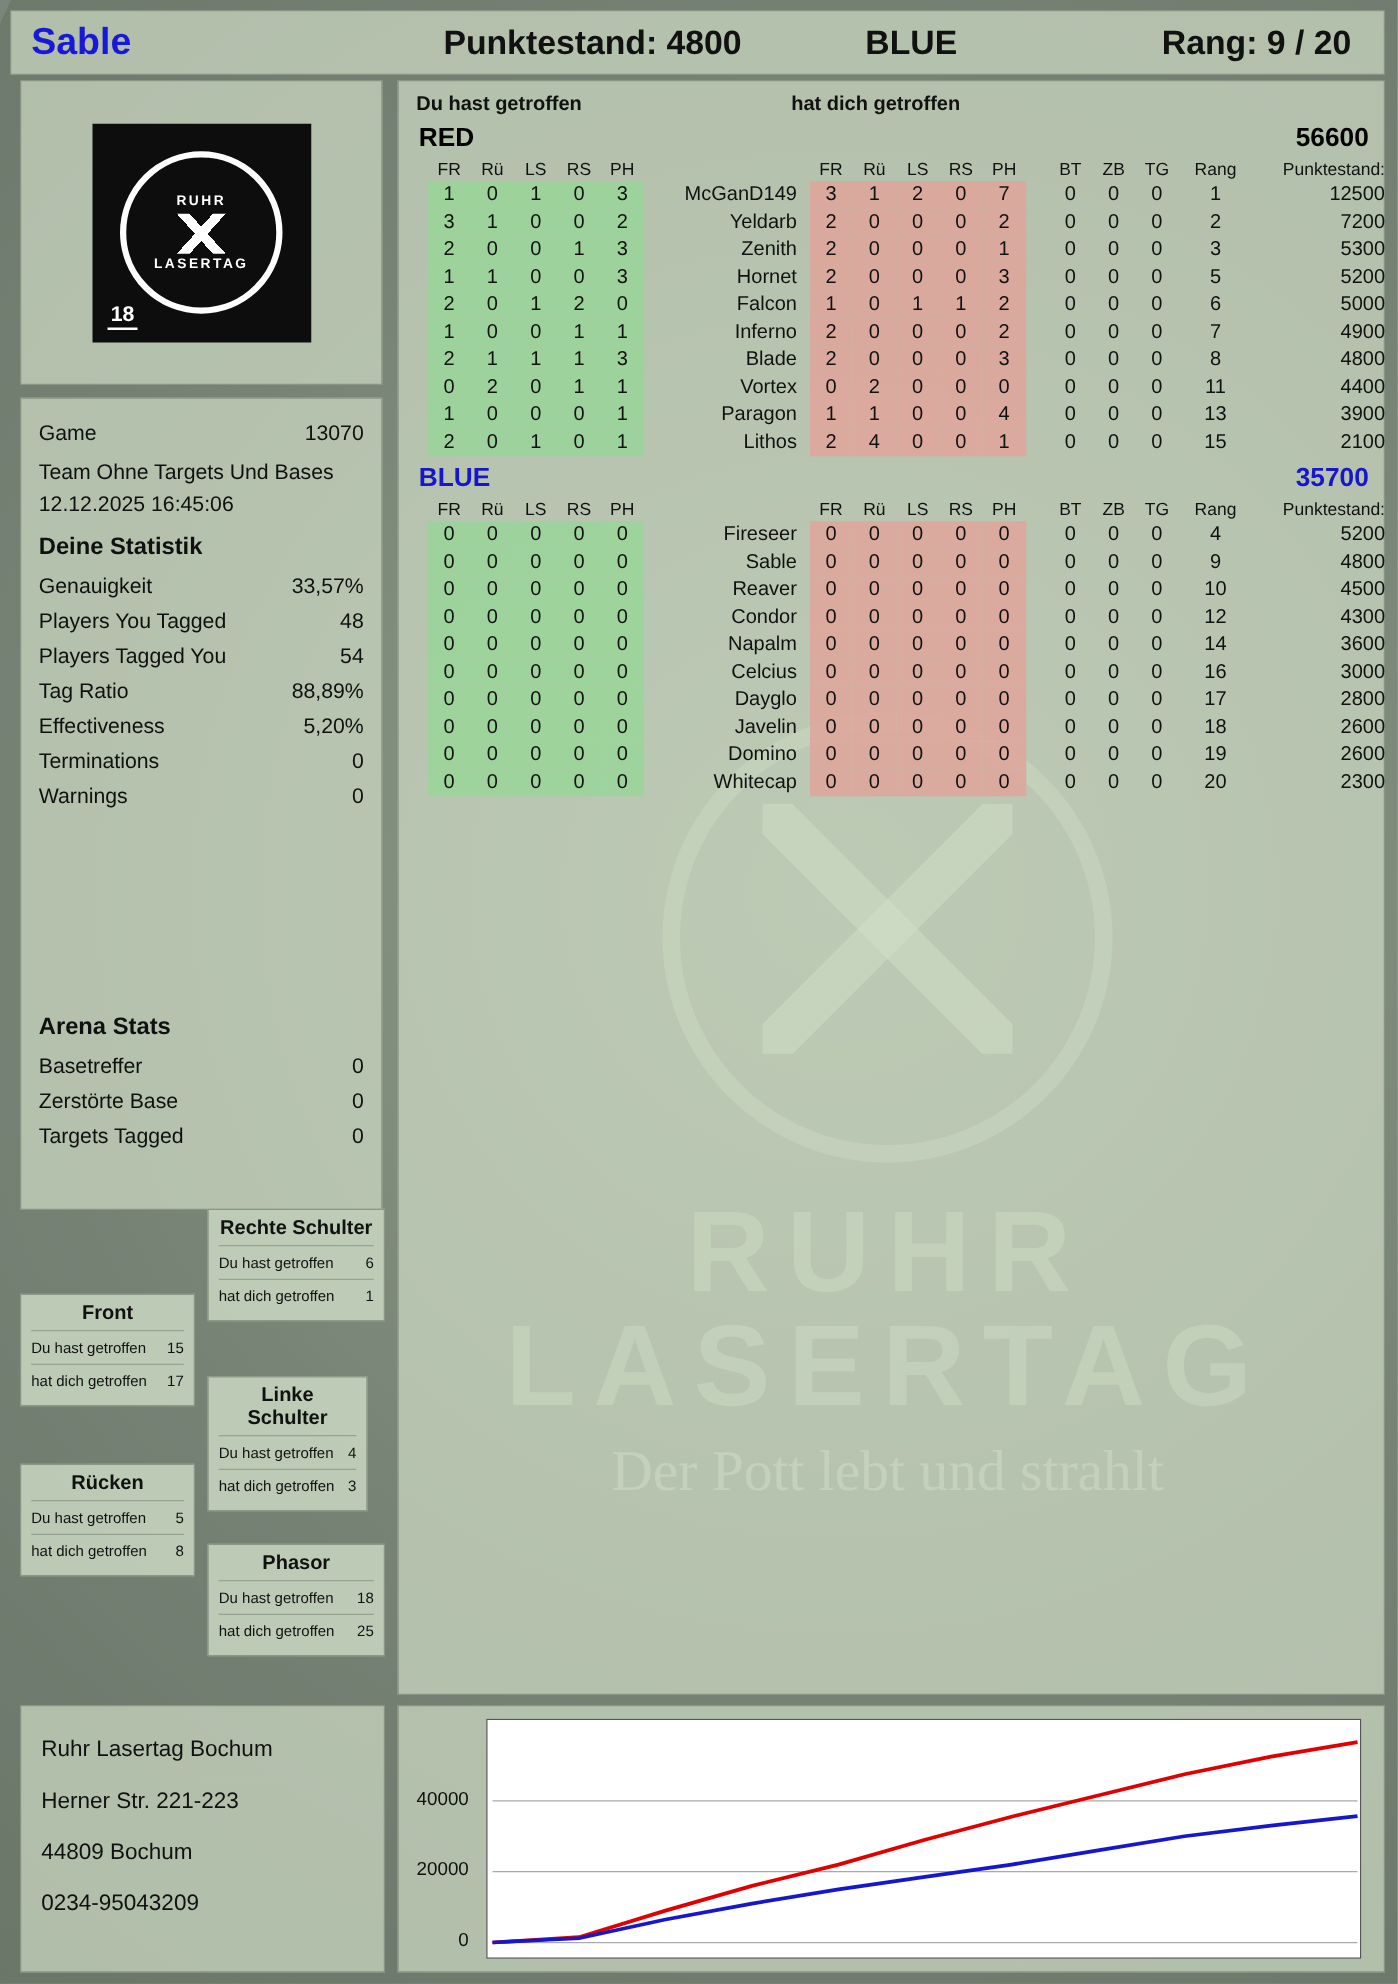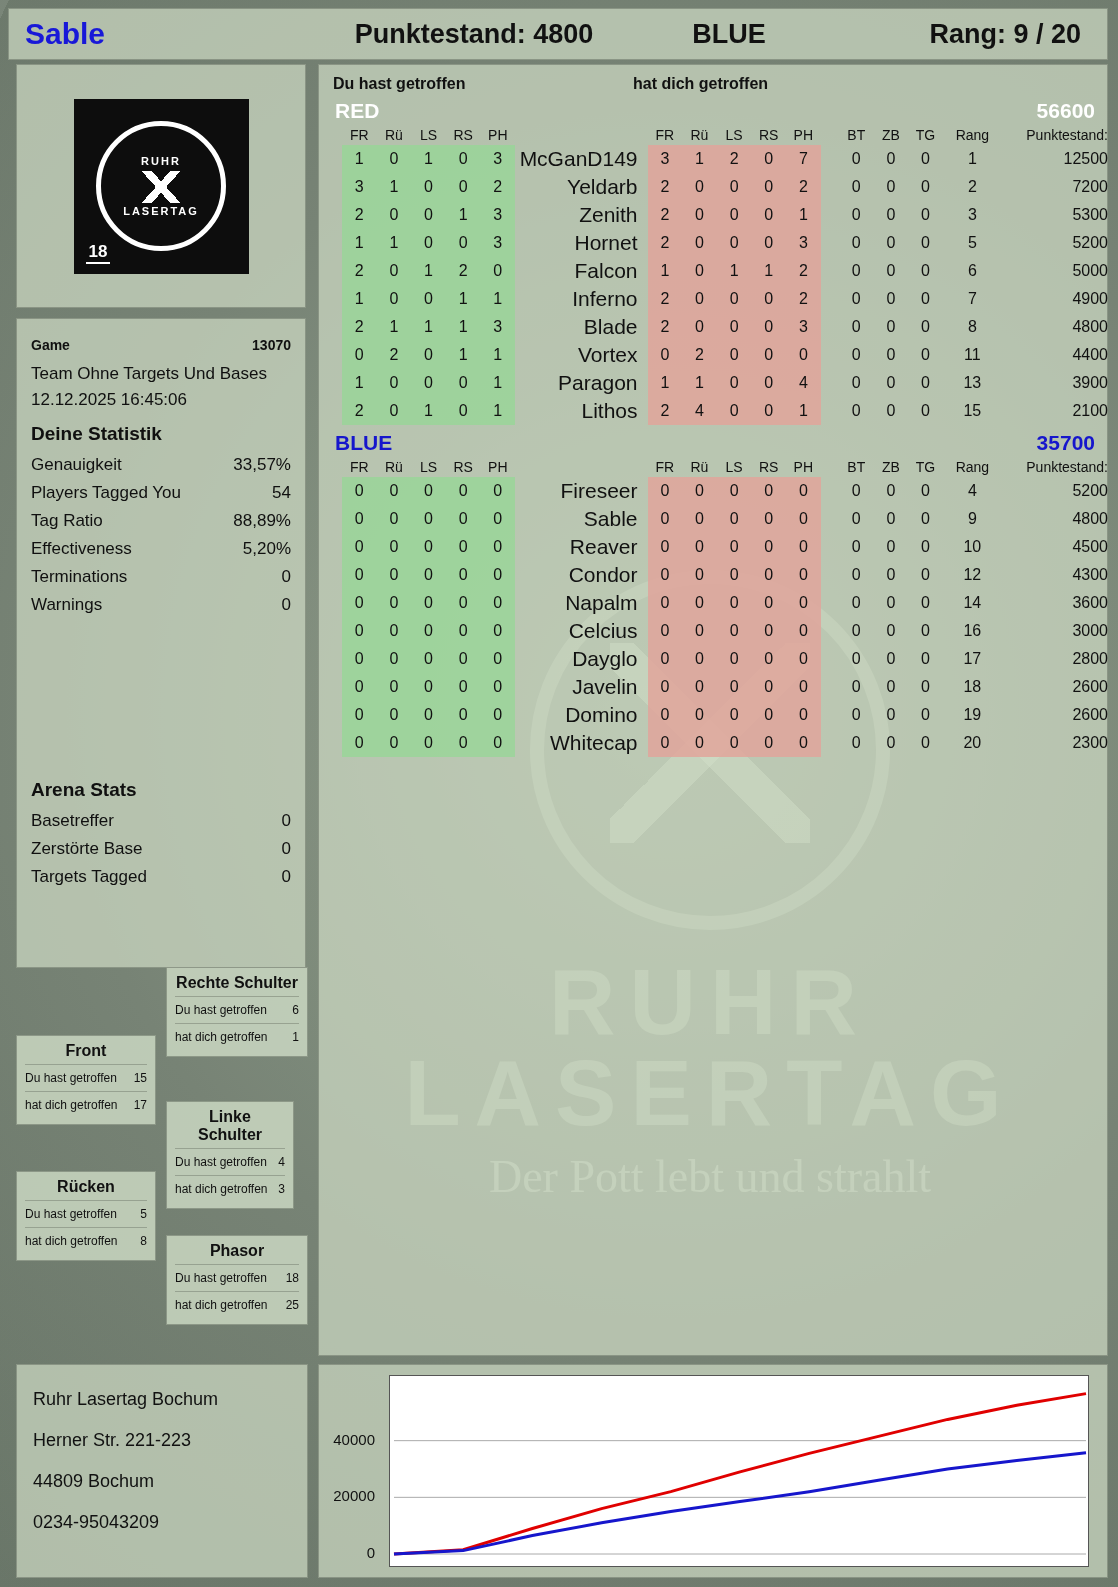--- a/index.html
+++ b/index.html
@@ -77,38 +77,38 @@
       linear-gradient(48deg, transparent 43%, #fff 43% 57%, transparent 57%),
       linear-gradient(-48deg, transparent 43%, #fff 43% 57%, transparent 57%);
   }
   .logo .ring .bot { margin-top:2px; }
   .logo .num { position:absolute; left:12px; bottom:10px; font-size:17px; font-weight:bold; border-bottom:2px solid #fff; padding:0 3px;}
 
   .statsbox { left:16px; top:318px; width:290px; height:650px; padding:12px 14px; }
   .row { display:flex; justify-content:space-between; font-size:17px; color:#101010; padding:4px 0; }
   .row .lbl { }
   .row .val { font-weight:normal; }
-  .hdr { display:flex; justify-content:space-between; font-size:14px; font-weight:bold; color:#101010; padding:6px 0 8px 0;text-align:right;}
+  .hdr { display:flex; justify-content:space-between; font-size:17px; font-weight:normal; color:#101010; padding:6px 0 8px 0;text-align:right;}
   .subtitle { font-size:17px; color:#101010; padding:3px 0; }
   .sect-title { font-size:19px; font-weight:bold; color:#101010; padding:10px 0 6px 0;}
 
   .main { left:318px; top:64px; width:790px; height:1292px; padding:10px 8px; }
 
   .colhdr { display:flex; font-size:16px; font-weight:bold; color:#111; }
   table.pt { border-collapse:collapse; font-size:16px; color:#111; width:100%;margin-left:15px; }
   table.pt td { padding:2px 0; text-align:center; }
-  .nm { width:130px; text-align:right !important; padding-right:10px !important; font-size:21px;}
+  .nm { width:130px; text-align:right !important; padding-right:10px !important; font-size:16px;}
   .cg { background:rgba(150,215,150,0.75); width:34px;}
   .cr { background:rgba(225,165,155,0.85); width:34px;}
   .cp { width:34px; }
   .crank { width:58px; }
   .cpts { width:110px; text-align:right !important; padding-right:6px !important;}
   .sep { width:18px; }
   .teamline { display:flex; justify-content:space-between; font-size:21px; font-weight:bold; padding:6px 4px 2px 8px;}
-  .red { color:#ffffff; }
+  .red { color:#000000; }
   .blue { color:#1616cc; }
   .subhdr td { font-size:14px; color:#111; padding-bottom:3px;}
 
   .zones { position:absolute; left:16px; top:963px; width:292px; height:380px; }
   .zone { position:absolute; background:rgba(205,218,196,0.82); border:1px solid rgba(120,130,115,0.7); padding:6px 8px; }
   .zone .zt { font-size:16px; font-weight:bold; text-align:center; color:#111; padding-bottom:4px;}
   .zone .zr { display:flex; justify-content:space-between; font-size:12px; color:#111; padding:6px 0; }
   .zone .zr.brd { border-top:1px solid rgba(120,130,115,0.55); }
 
   .contact { left:16px; top:1364px; width:292px; height:214px; padding:14px 16px; }
@@ -154,20 +154,24 @@
     <span>13070</span>
   </div>
   <div class="subtitle">Team Ohne Targets Und Bases</div>
   <div class="subtitle">12.12.2025 16:45:06</div>
 
   <div class="sect-title">Deine Statistik</div>
   <div id="personal-stats-rows">
       <div class="row">
         <span class="lbl">Genauigkeit</span>
         <span class="val">33,57%</span>
+      </div>
+      <div class="row">
+        <span class="lbl">Players You Tagged</span>
+        <span class="val">48</span>
       </div>
       <div class="row">
         <span class="lbl">Players Tagged You</span>
         <span class="val">54</span>
       </div>
       <div class="row">
         <span class="lbl">Tag Ratio</span>
         <span class="val">88,89%</span>
       </div>
       <div class="row">

